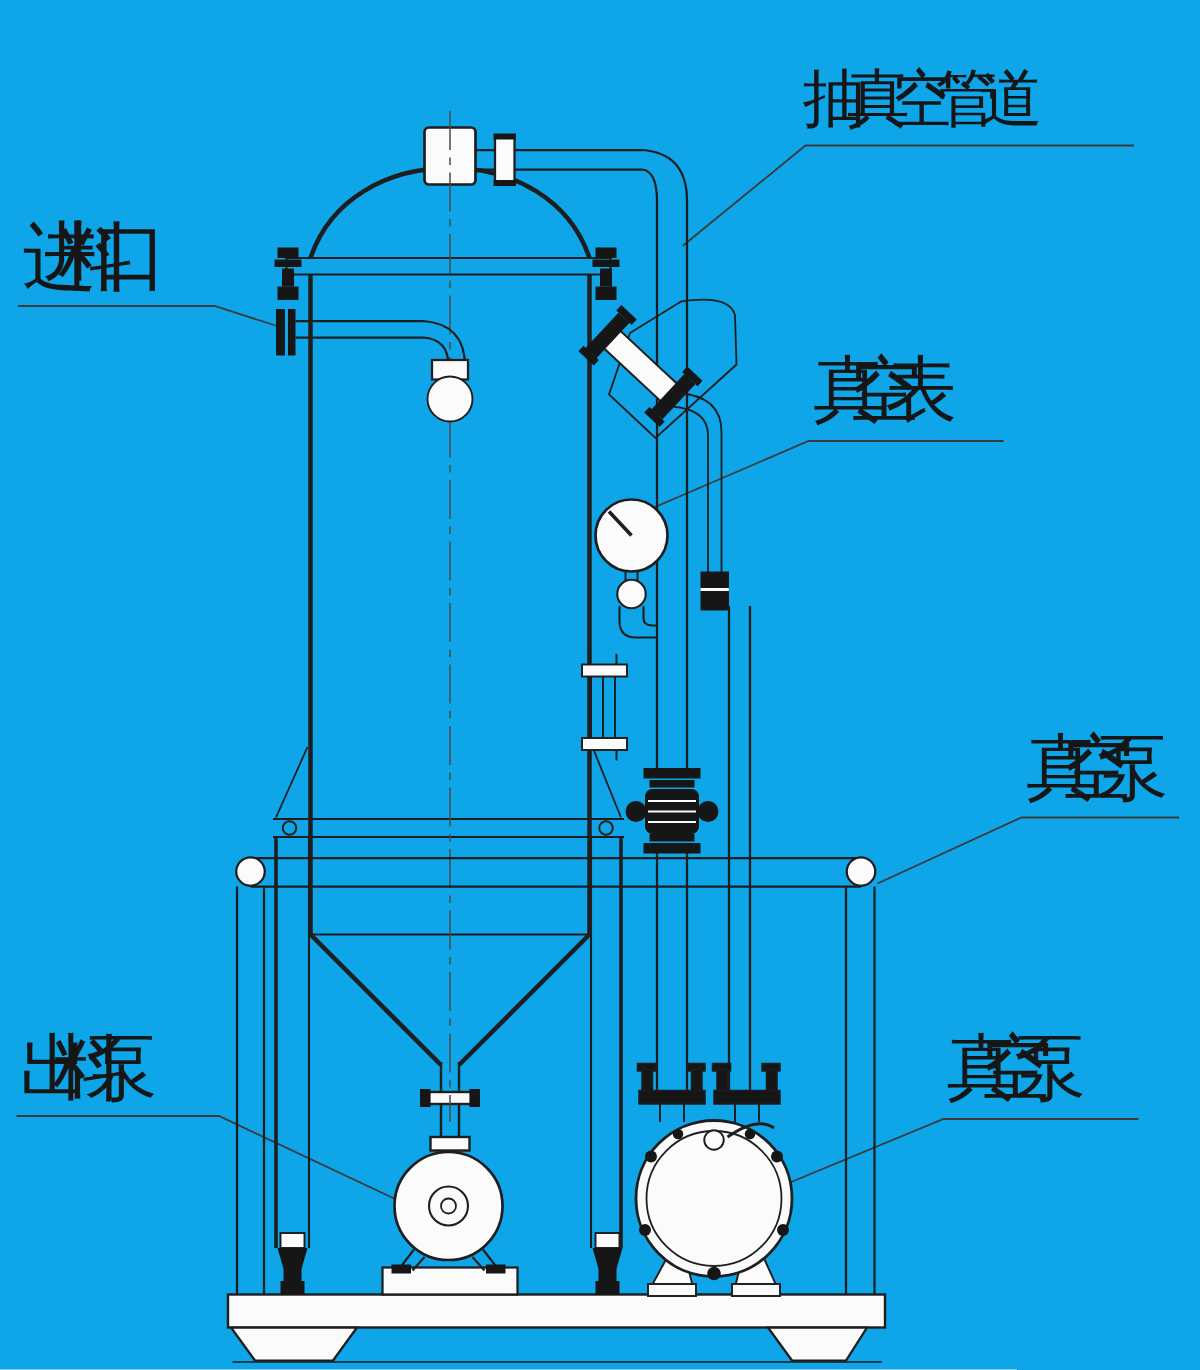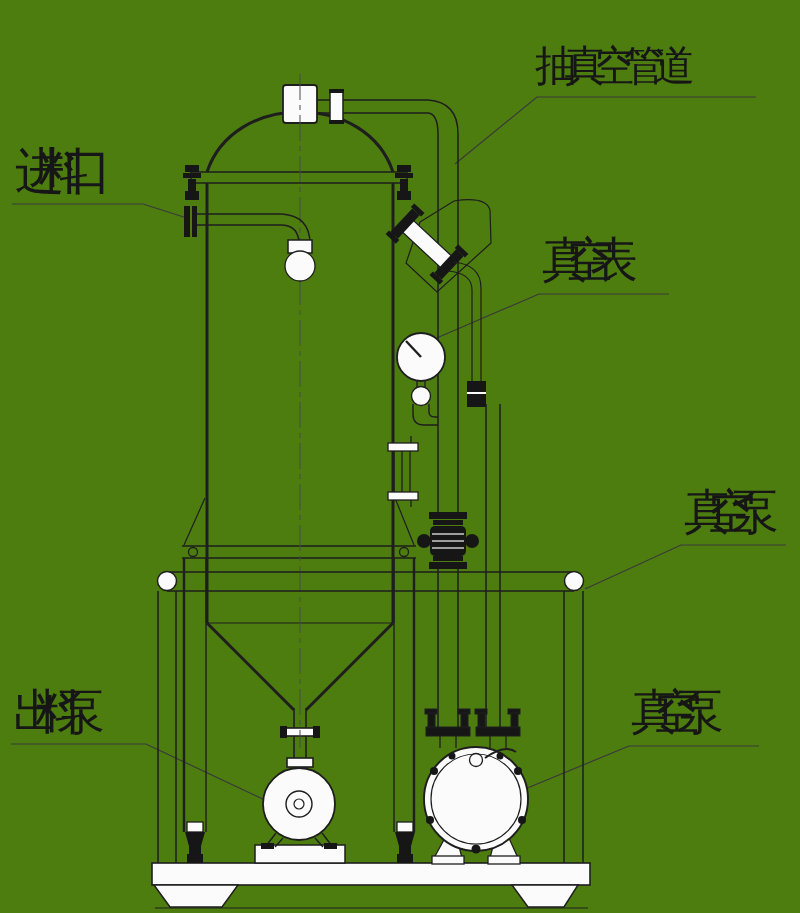--- a/index.html
+++ b/index.html
@@ -1,16 +1,16 @@
 <!DOCTYPE html>
 <html><head>
 <meta charset="utf-8">
 <style>
   html,body{margin:0;padding:0;background:#e8e8e8;}
-  .stage{position:relative;width:800px;height:913px;background:#4d7c0f;overflow:hidden;
+  .stage{position:relative;width:800px;height:913px;background:#0ea5e9;overflow:hidden;
          font-family:"Liberation Sans","DejaVu Sans",sans-serif;}
   svg{position:absolute;left:0;top:0;}
   svg text{font-family:"Liberation Sans","DejaVu Sans",sans-serif;fill:#161616;}
   .lbl{letter-spacing:0px;}
 </style>
 </head>
 <body>
 
 <div class="stage">
 <svg width="800" height="913" viewBox="0 0 800 913">

